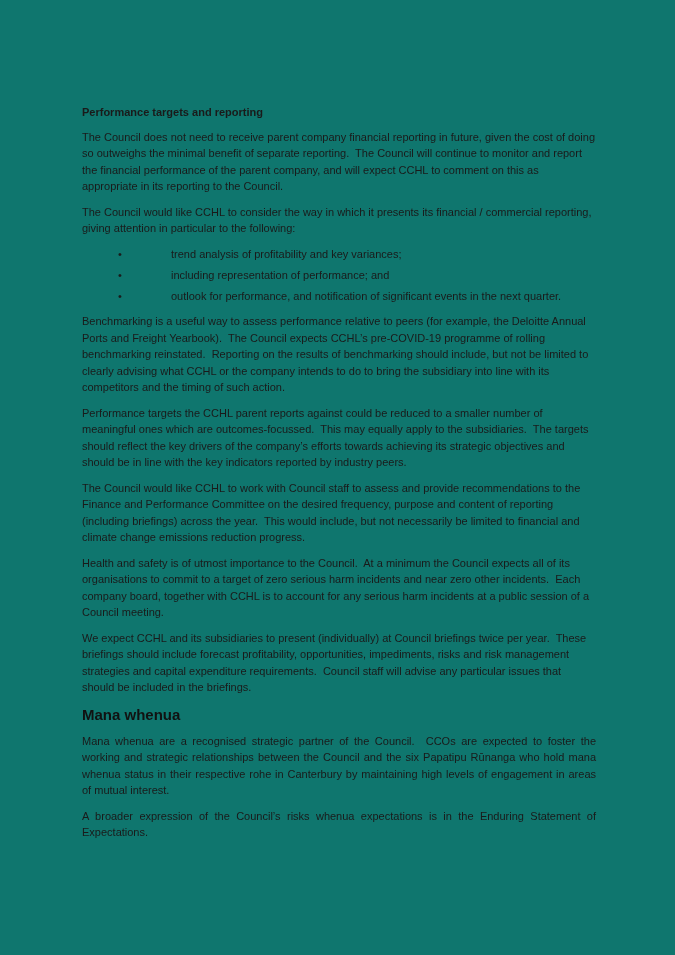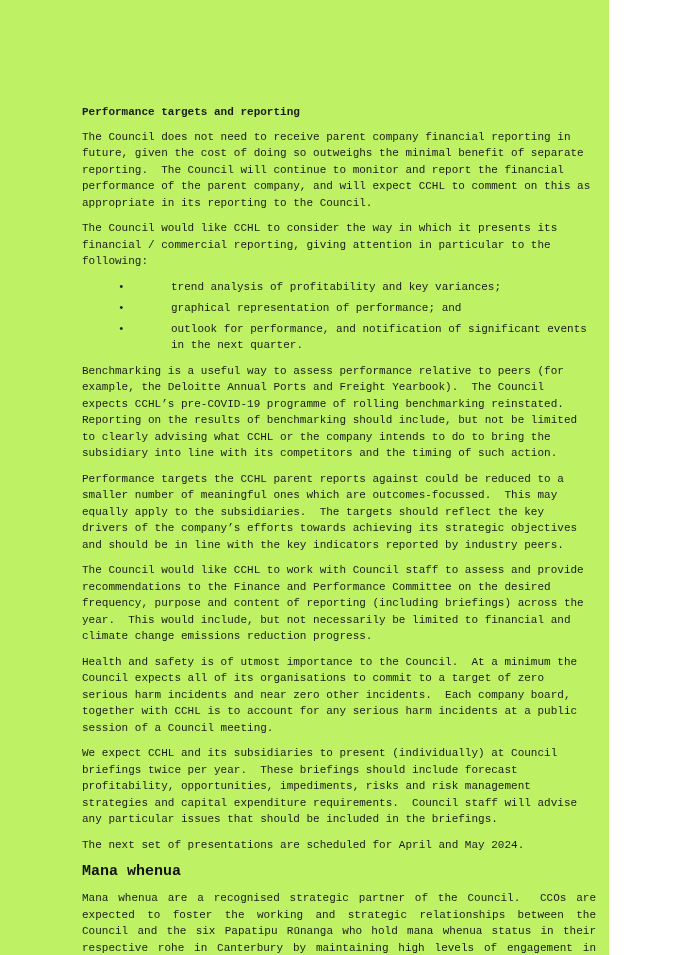--- a/index.html
+++ b/index.html
@@ -2,25 +2,25 @@
 <html><head>
 <meta charset="utf-8">
 <style>
   html, body {
     margin: 0;
     padding: 0;
     background: #ffffff;
   }
   .page {
     position: relative;
-    width: 609px;
+    width: 675px;
     height: 955px;
-    background: #bef264;
+    background: #0f766e;
     overflow: hidden;
-    font-family: Liberation Mono, monospace;
+    font-family: Liberation Sans, sans-serif;
     color: #1a1a1a;
   }
   .content {
     position: absolute;
     left: 82px;
     top: 104px;
     width: 514px;
     font-size: 11px;
     line-height: 16.5px;
   }
@@ -77,33 +77,32 @@
     <p class="para">The Council does not need to receive parent company financial reporting in future, given the cost of doing so outweighs the minimal benefit of separate reporting.  The Council will continue to monitor and report the financial performance of the parent company, and will expect CCHL to comment on this as appropriate in its reporting to the Council.</p>
     <p class="para">The Council would like CCHL to consider the way in which it presents its financial / commercial reporting, giving attention in particular to the following:</p>
 
     <ul class="bullets">
       <li>
         <span class="marker">•</span>
         <span class="btext">trend analysis of profitability and key variances;</span>
       </li>
       <li>
         <span class="marker">•</span>
-        <span class="btext">graphical representation of performance; and</span>
+        <span class="btext">including representation of performance; and</span>
       </li>
       <li>
         <span class="marker">•</span>
         <span class="btext">outlook for performance, and notification of significant events in the next quarter.</span>
       </li>
     </ul>
 
     <p class="para">Benchmarking is a useful way to assess performance relative to peers (for example, the Deloitte Annual Ports and Freight Yearbook).  The Council expects CCHL’s pre-COVID-19 programme of rolling benchmarking reinstated.  Reporting on the results of benchmarking should include, but not be limited to clearly advising what CCHL or the company intends to do to bring the subsidiary into line with its competitors and the timing of such action.</p>
     <p class="para">Performance targets the CCHL parent reports against could be reduced to a smaller number of meaningful ones which are outcomes-focussed.  This may equally apply to the subsidiaries.  The targets should reflect the key drivers of the company’s efforts towards achieving its strategic objectives and should be in line with the key indicators reported by industry peers.</p>
     <p class="para">The Council would like CCHL to work with Council staff to assess and provide recommendations to the Finance and Performance Committee on the desired frequency, purpose and content of reporting (including briefings) across the year.  This would include, but not necessarily be limited to financial and climate change emissions reduction progress.</p>
     <p class="para">Health and safety is of utmost importance to the Council.  At a minimum the Council expects all of its organisations to commit to a target of zero serious harm incidents and near zero other incidents.  Each company board, together with CCHL is to account for any serious harm incidents at a public session of a Council meeting.</p>
     <p class="para">We expect CCHL and its subsidiaries to present (individually) at Council briefings twice per year.  These briefings should include forecast profitability, opportunities, impediments, risks and risk management strategies and capital expenditure requirements.  Council staff will advise any particular issues that should be included in the briefings.</p>
-    <p class="para">The next set of presentations are scheduled for April and May 2024.</p>
 
     <h2 class="section-heading">Mana whenua</h2>
     <p class="para justify">Mana whenua are a recognised strategic partner of the Council.  CCOs are expected to foster the working and strategic relationships between the Council and the six Papatipu Rūnanga who hold mana whenua status in their respective rohe in Canterbury by maintaining high levels of engagement in areas of mutual interest.</p>
     <p class="para justify">A broader expression of the Council’s risks whenua expectations is in the Enduring Statement of Expectations.</p>
 
   </div>
 </div>
 
 </body></html>

